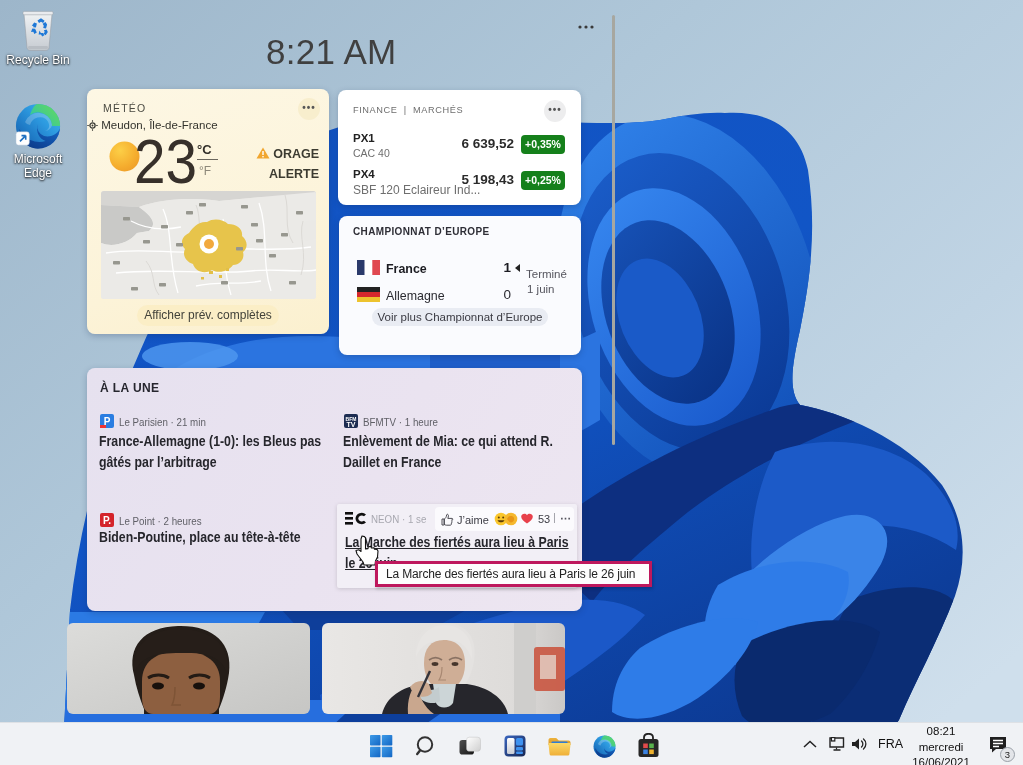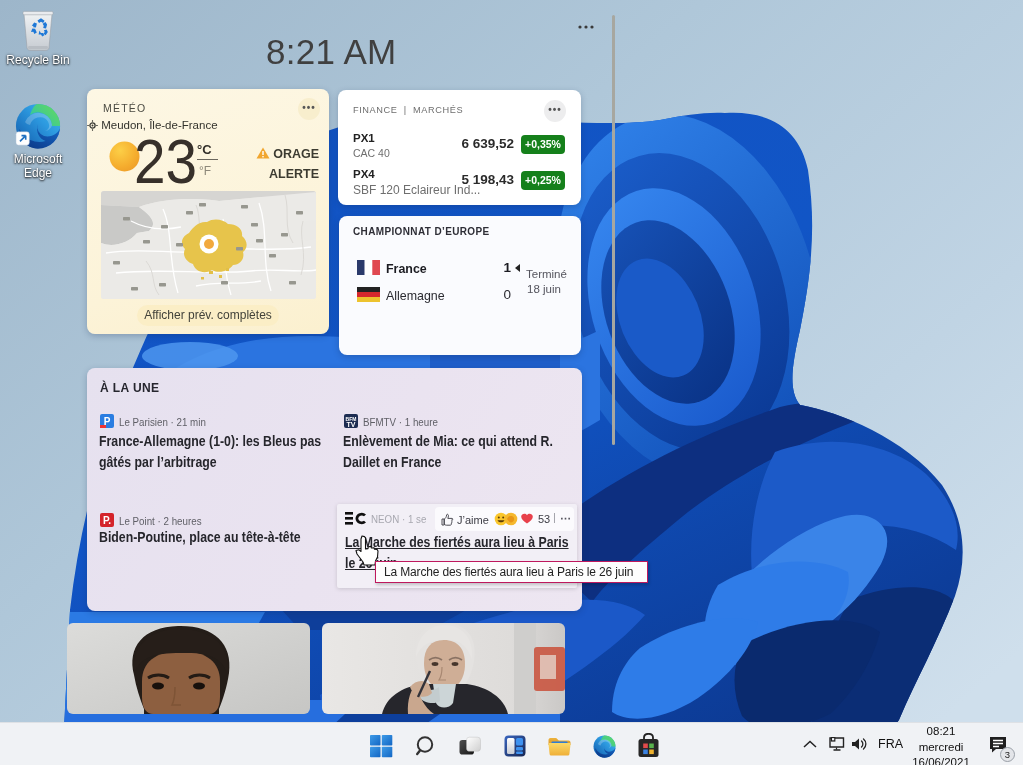--- a/index.html
+++ b/index.html
@@ -229,21 +229,22 @@
 <div style="position:absolute;left:160px;top:44px;width:12px;text-align:right;font-size:13.5px;font-weight:bold;color:#1c1c22">1</div>
 <div style="position:absolute;left:176px;top:48px;width:0;height:0;border-top:4px solid transparent;border-bottom:4px solid transparent;border-right:5px solid #222"></div>
 <svg style="position:absolute;left:18px;top:71px" width="23" height="15">
       <rect width="23" height="5" fill="#222"></rect>
       <rect y="5" width="23" height="5" fill="#d5282d"></rect>
       <rect y="10" width="23" height="5" fill="#edc32e"></rect>
     </svg>
 <div style="position:absolute;left:47px;top:72px;font-size:13.5px;color:#2a2a30;transform:scaleX(0.92);transform-origin:left top">Allemagne</div>
 <div style="position:absolute;left:160px;top:71px;width:12px;text-align:right;font-size:13.5px;color:#2a2a30">0</div>
 <div style="position:absolute;left:187px;top:52px;font-size:11.5px;color:#55555e">Terminé</div>
-<div style="position:absolute;left:188px;top:67px;font-size:11.5px;color:#55555e">18 juin</div>
+<div style="position:absolute;left:188px;top:67px;font-size:11.5px;color:#55555e">1 juin</div>
+<div style="position:absolute;left:33px;top:92px;width:176px;height:18px;border-radius:9px;background:#e9ecf3;font-size:11.5px;color:#3a3a42;text-align:center;line-height:18px">Voir plus Championnat d’Europe</div>
 </div>
 
 <div class="card" style="left:67px;top:368px;width:495px;height:243px;background:linear-gradient(120deg,#e6e1ef 0%,#eae3f0 55%,#ede6f1 100%)">
 <div style="position:absolute;left:13px;top:13px;font-size:12px;font-weight:bold;letter-spacing:0.4px;color:#26262e">À LA UNE</div>
 <svg style="position:absolute;left:13px;top:46px" width="14" height="14">
       <rect width="14" height="14" rx="2" fill="#2a7de1"></rect>
       <rect y="11" width="6" height="3" fill="#e33"></rect>
       <text x="7" y="11" font-size="10" font-weight="bold" fill="#fff" text-anchor="middle" font-family="Liberation Sans">P</text>
     </svg>
 <div class="meta" style="position:absolute;left:32px;top:48px">Le Parisien · 21 min</div>
@@ -340,21 +341,21 @@
 <path d="M117,64 C112,68 104,68 100,64 L96,74 C102,80 112,82 118,78 Z" fill="#c3ccce"></path>
 <path d="M95,60 C89,66 85,76 86,91 L112,91 C102,84 96,72 95,60 Z" fill="#c9a78e"></path>
 <path d="M88,64 C93,57 102,56 107,61 L110,70 C103,77 92,74 88,64 Z" fill="#cbaa91"></path>
 <path d="M108,48 L96,74" stroke="#33333a" stroke-width="2.4"></path>
 </svg>
 </div>
 
 <svg class="abs" style="left:352px;top:535px" width="30" height="32" viewBox="0 0 30 32">
 <path d="M10,1 L12.5,1.6 L13.5,3 L13.5,14 L16,13.6 L16.2,11.8 L19,11.4 L19.4,13 L22,12.8 L22.5,14.2 L25,14.4 L26,16 L25.5,22 L23.5,26 L23,30 L12,30 L11,27 L5,19 L4,15.5 L7,14.8 L9,16.5 L9,4 Z" fill="#fff" stroke="#111" stroke-width="1.1" stroke-linejoin="round"></path>
 </svg>
-<div class="abs" style="left:375px;top:561px;width:263px;height:20px;background:#fdfdfd;border:1px solid #be185d;font-size:12px;letter-spacing:-0.15px;color:#222;line-height:21px;padding-left:8px;white-space:nowrap;box-shadow:1px 2px 3px rgba(0,0,0,.2)">La Marche des fiertés aura lieu à Paris le 26 juin</div>
+<div class="abs" style="left:375px;top:561px;width:263px;height:20px;background:#fdfdfd;border:3px solid #be185d;font-size:12px;letter-spacing:-0.15px;color:#222;line-height:21px;padding-left:8px;white-space:nowrap;box-shadow:1px 2px 3px rgba(0,0,0,.2)">La Marche des fiertés aura lieu à Paris le 26 juin</div>
 
 <div class="abs" style="left:0;top:722px;width:1023px;height:43px;background:#f0f2f5;border-top:1px solid rgba(120,130,140,0.15);box-sizing:border-box"></div>
 
 <svg class="abs" style="left:369px;top:734px" width="24" height="24" viewBox="0 0 24 24">
 <defs>
       <linearGradient id="win" x1="0" y1="0" x2="1" y2="1">
         <stop offset="0" stop-color="#3f9ce8"></stop>
         <stop offset="1" stop-color="#1266c4"></stop>
       </linearGradient>
     </defs>

